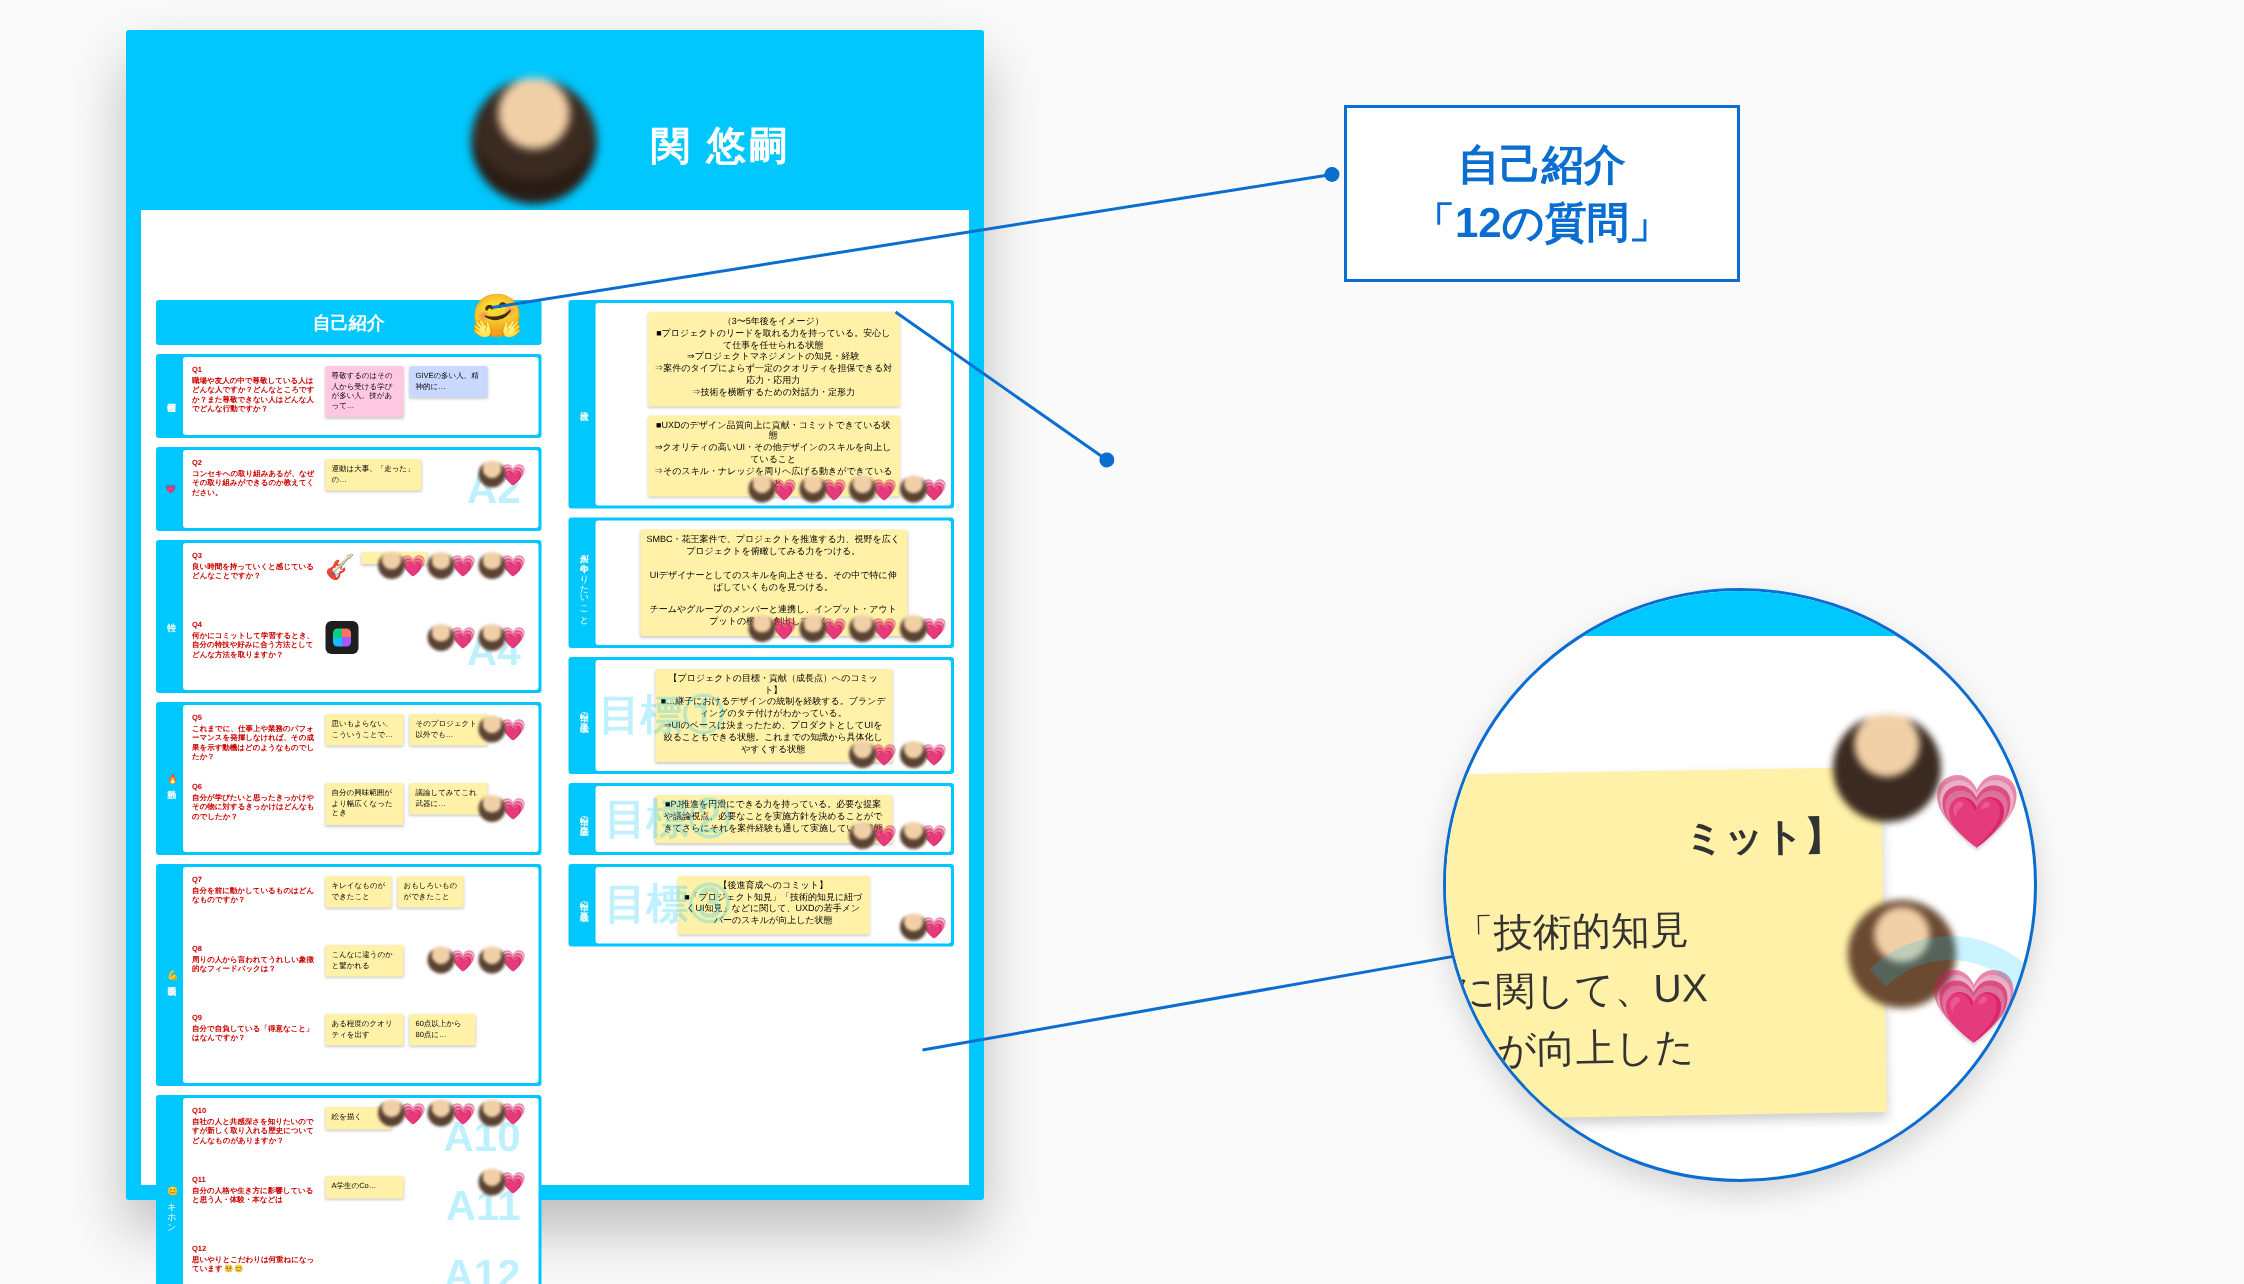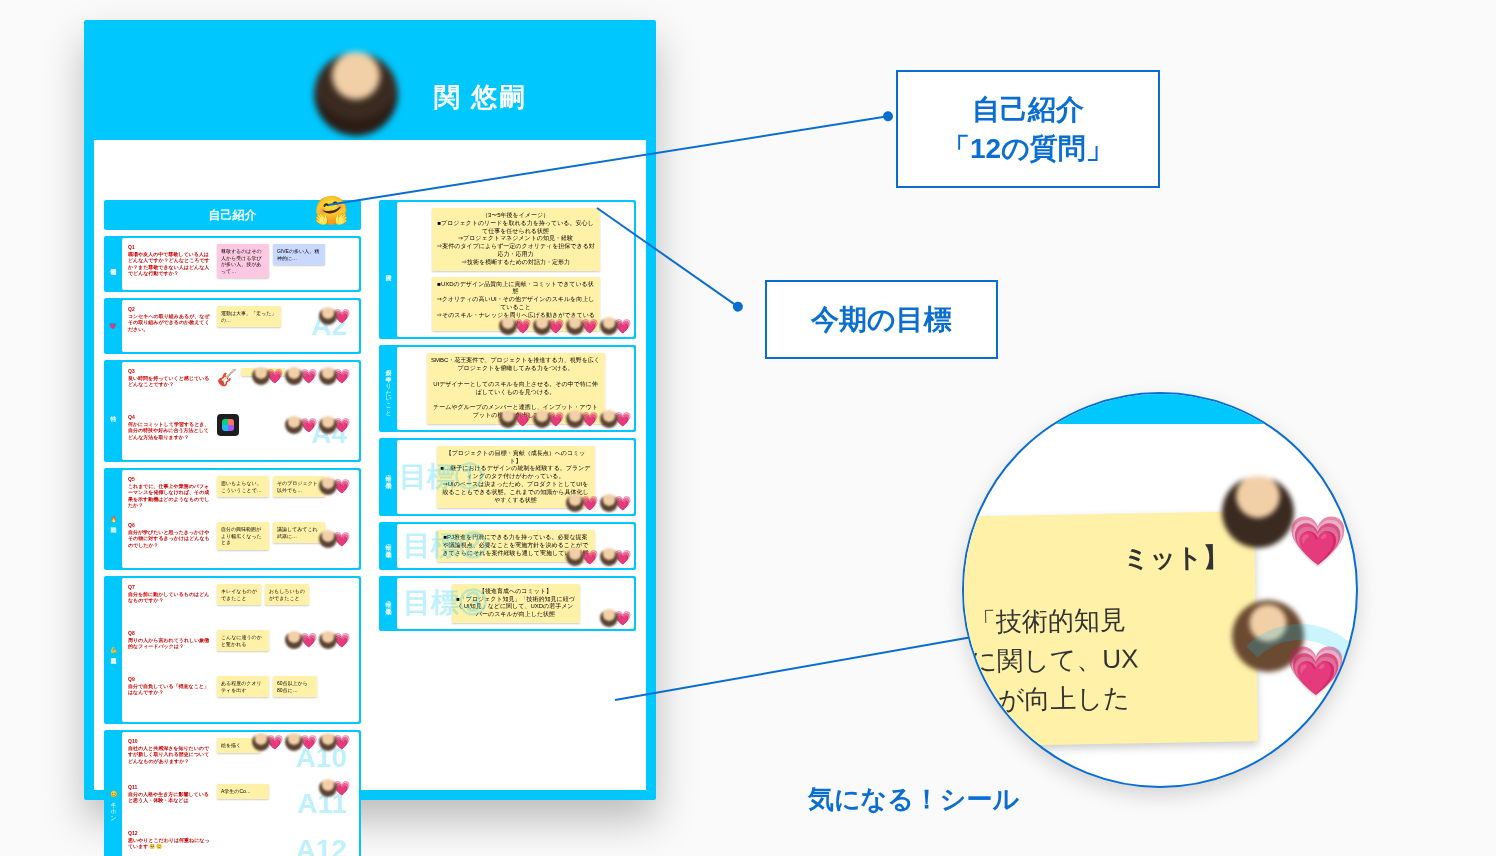--- a/index.html
+++ b/index.html
@@ -376,23 +376,20 @@
     </div>
   </div>
 
   <div class="lead" style="left:328px;top:204px;width:570px;transform:rotate(-9deg)"></div>
   <div class="callout" style="left:896px;top:70px">
     <span style="white-space:pre-line">自己紹介
 「12の質問」</span>
   </div>
 
   <div class="lead" style="left:597px;top:207px;width:175px;transform:rotate(35deg)"></div>
-  <div class="callout" style="left:765px;top:280px">
-    <span>今期の目標</span>
-  </div>
 
   <div class="lead" style="left:615px;top:699px;width:370px;transform:rotate(-10deg)"></div>
 
   <div class="zoom">
     <div class="zoom-inner">
       <div style="position:absolute;left:0;top:0;width:100%;height:30px;background:#00C7FD"></div>
       <div class="zoom-note">
         <div style="text-align:right;font-weight:700">ミット】</div>
         <div style="height:22px"></div>
         <div>「技術的知見</div>
@@ -400,15 +397,14 @@
         <div>ルが向上した</div>
       </div>
       <div class="zoom-face zf1"></div>
       <div class="zheart" style="left:324px;top:118px">💗</div>
       <div class="zoom-face zf2"></div>
       <div class="zheart" style="left:322px;top:248px">💗</div>
       <div style="position:absolute;right:-20px;top:230px;width:120px;height:120px;border:16px solid #00C7FD;border-left-color:transparent;border-bottom-color:transparent;border-radius:50%;opacity:.2"></div>
     </div>
   </div>
 
-  <div class="caption" style="left:808px;top:782px">気になる！シール</div>
 
 </div>
 
 </body></html>

